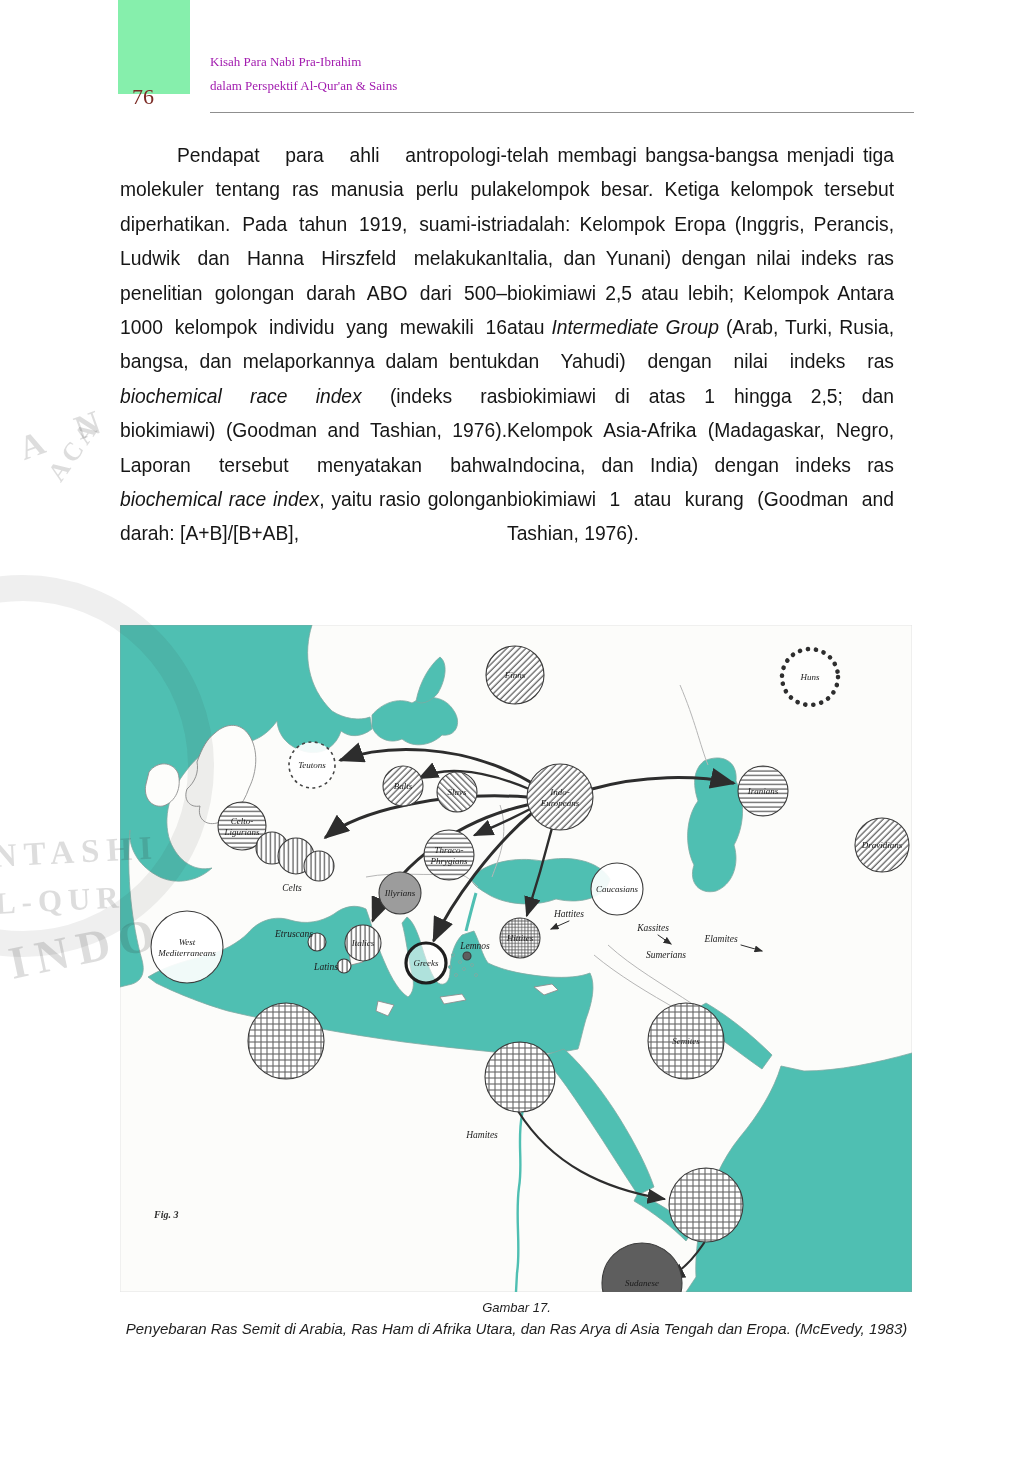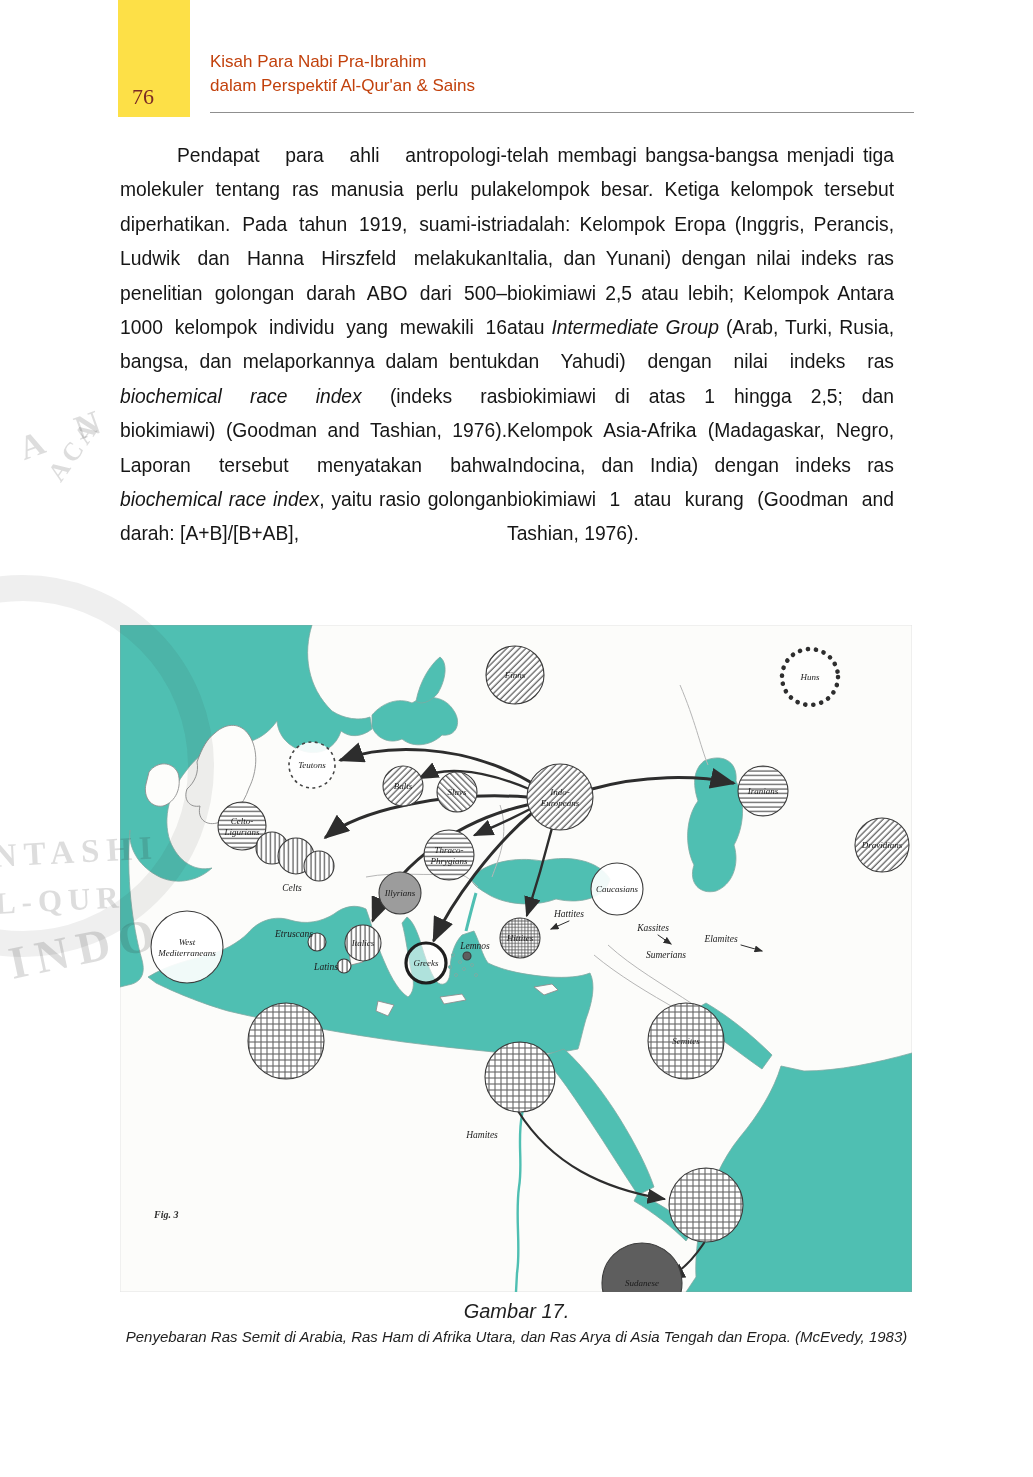--- a/index.html
+++ b/index.html
@@ -7,25 +7,25 @@
        font-family:"Liberation Sans",sans-serif;color:#1b1b1b;}
 
   
   .watermark{position:absolute;inset:0;z-index:6;pointer-events:none;}
   .wm-frag{position:absolute;font-family:"Liberation Serif",serif;font-weight:700;
            color:rgba(45,45,45,0.16);white-space:nowrap;transform-origin:left top;}
   .wm-ring{position:absolute;left:-168px;top:575px;width:330px;height:330px;
            border:26px solid rgba(50,50,50,0.08);border-radius:50%;}
 
   
-  .corner-box{position:absolute;left:118px;top:0;width:72px;height:117px;background:#fde047;z-index:1;}
+  .corner-box{position:absolute;left:118px;top:0;width:72px;height:94px;background:#86efac;z-index:1;}
   .page-num{position:absolute;left:14px;top:84px;font-family:"Liberation Serif",serif;
             font-size:22px;color:#7b2b25;}
-  .header{position:absolute;left:210px;top:50px;font-family:Liberation Sans, sans-serif;
-          font-size:17px;line-height:24px;color:#c2410c;z-index:1;}
+  .header{position:absolute;left:210px;top:50px;font-family:Liberation Serif, serif;
+          font-size:13px;line-height:24px;color:#a21caf;z-index:1;}
   .rule{position:absolute;left:210px;top:112px;width:704px;border-top:1.6px solid #8f8f8f;z-index:1;}
 
   
   .cols{position:absolute;left:120px;top:139px;width:797px;display:flex;z-index:2;}
   .col{width:387px;font-size:19.3px;line-height:34.4px;text-align:justify;color:#161616;}
   .col p{margin:0;}
   .col-left p{text-indent:57px;}
   .it{font-style:italic;}
 
   
@@ -36,21 +36,21 @@
   .sea-line{fill:none;}
   .land-island{fill:#fdfdfb;stroke:#8f8f8f;stroke-width:0.9;}
   .river-gray{fill:none;stroke:#b6b6b6;stroke-width:1;}
   .glabel{font-family:"Liberation Serif",serif;font-style:italic;font-size:9px;text-anchor:middle;fill:#1b1b1b;}
   .plabel{font-family:"Liberation Serif",serif;font-style:italic;font-size:9.5px;text-anchor:middle;fill:#1b1b1b;}
   .figlabel{font-family:"Liberation Serif",serif;font-style:italic;font-weight:bold;font-size:10px;fill:#2e2e2e;}
 
   
   .caption{position:absolute;left:0;top:1300px;width:1033px;text-align:center;z-index:2;
            font-style:italic;color:#1f1f1f;}
-  .cap-title{font-size:20px;margin-bottom:5px;}
+  .cap-title{font-size:13px;margin-bottom:5px;}
   .cap-text{font-size:15px;}
 </style>
 </head>
 <body>
 
 <div class="page-root">
 
   <div class="watermark" id="watermark">
     <div class="wm-ring"></div>
   <div class="wm-frag" style="left: 14px; top: 432px; font-size: 34px; letter-spacing: 14px; transform: rotate(-20deg);">A N</div>

